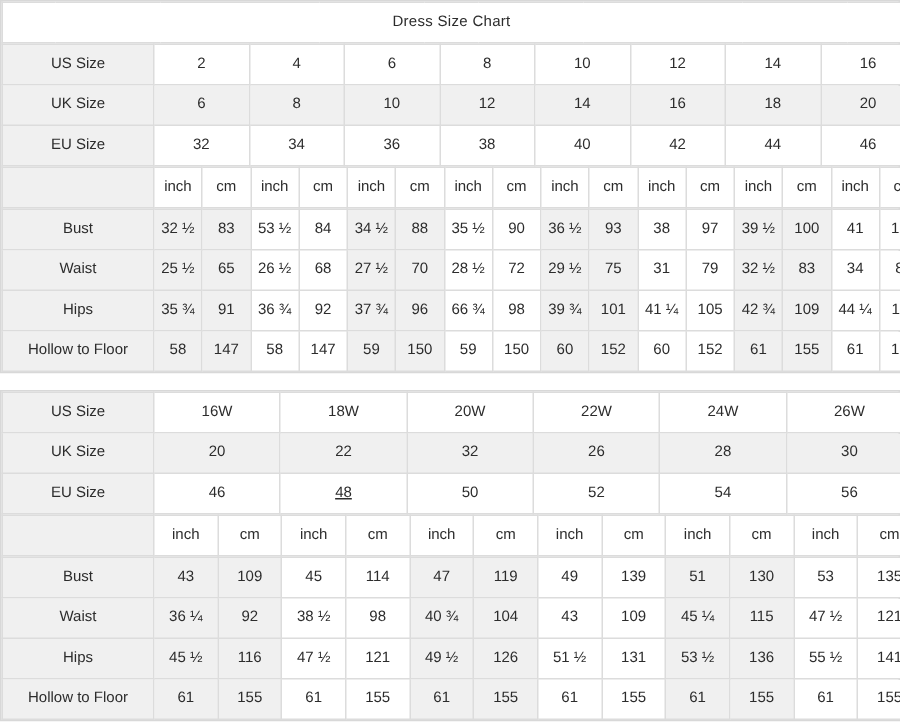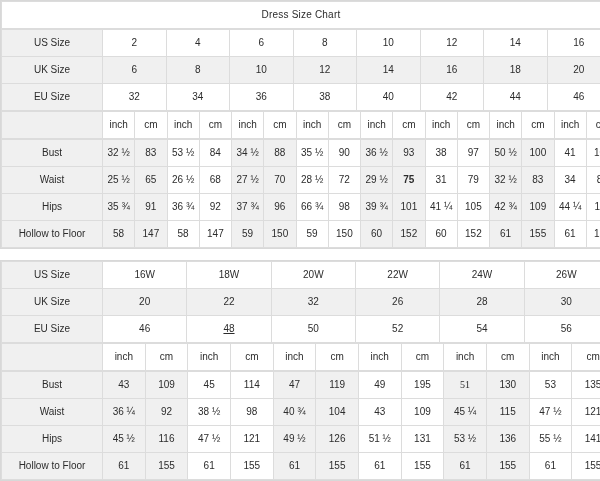--- a/index.html
+++ b/index.html
@@ -163,37 +163,37 @@
             <td class="plain" style="width: 31.25px;">53 ½</td>
             <td class="plain" style="width: 31.25px;">84</td>
             <td class="shaded" style="width: 31.25px;">34 ½</td>
             <td class="shaded" style="width: 31.25px;">88</td>
             <td class="plain" style="width: 31.25px;">35 ½</td>
             <td class="plain" style="width: 31.25px;">90</td>
             <td class="shaded" style="width: 31.25px;">36 ½</td>
             <td class="shaded" style="width: 31.25px;">93</td>
             <td class="plain" style="width: 31.25px;">38</td>
             <td class="plain" style="width: 31.25px;">97</td>
-            <td class="shaded" style="width: 31.25px;">50 ½</td>
+            <td class="shaded" style="width: 31.25px;">39 ½</td>
             <td class="shaded" style="width: 31.25px;">100</td>
             <td class="plain" style="width: 31.25px;">41</td>
             <td class="plain" style="width: 31.25px;">104</td>
           </tr>
           <tr>
             <td class="rowhead" style="width: 100px;">Waist</td>
             <td class="shaded" style="width: 31.25px;">25 ½</td>
             <td class="shaded" style="width: 31.25px;">65</td>
             <td class="plain" style="width: 31.25px;">26 ½</td>
             <td class="plain" style="width: 31.25px;">68</td>
             <td class="shaded" style="width: 31.25px;">27 ½</td>
             <td class="shaded" style="width: 31.25px;">70</td>
             <td class="plain" style="width: 31.25px;">28 ½</td>
             <td class="plain" style="width: 31.25px;">72</td>
             <td class="shaded" style="width: 31.25px;">29 ½</td>
-            <td class="shaded" style="width: 31.25px; font-weight: bold;">75</td>
+            <td class="shaded" style="width: 31.25px;">75</td>
             <td class="plain" style="width: 31.25px;">31</td>
             <td class="plain" style="width: 31.25px;">79</td>
             <td class="shaded" style="width: 31.25px;">32 ½</td>
             <td class="shaded" style="width: 31.25px;">83</td>
             <td class="plain" style="width: 31.25px;">34</td>
             <td class="plain" style="width: 31.25px;">86</td>
           </tr>
           <tr>
             <td class="rowhead" style="width: 100px;">Hips</td>
             <td class="shaded" style="width: 31.25px;">35 ¾</td>
@@ -293,22 +293,22 @@
       <tbody>
           <tr>
             <td class="rowhead" style="width: 100px;">Bust</td>
             <td class="shaded" style="width: 41.6667px;">43</td>
             <td class="shaded" style="width: 41.6667px;">109</td>
             <td class="plain" style="width: 41.6667px;">45</td>
             <td class="plain" style="width: 41.6667px;">114</td>
             <td class="shaded" style="width: 41.6667px;">47</td>
             <td class="shaded" style="width: 41.6667px;">119</td>
             <td class="plain" style="width: 41.6667px;">49</td>
-            <td class="plain" style="width: 41.6667px;">195</td>
-            <td class="shaded" style="width: 41.6667px; font-family: Liberation Serif, serif;">51</td>
+            <td class="plain" style="width: 41.6667px;">139</td>
+            <td class="shaded" style="width: 41.6667px;">51</td>
             <td class="shaded" style="width: 41.6667px; margin-left: 48px;">130</td>
             <td class="plain" style="width: 41.6667px;">53</td>
             <td class="plain" style="width: 41.6667px;">135</td>
           </tr>
           <tr>
             <td class="rowhead" style="width: 100px;">Waist</td>
             <td class="shaded" style="width: 41.6667px;">36 ¼</td>
             <td class="shaded" style="width: 41.6667px;">92</td>
             <td class="plain" style="width: 41.6667px;">38 ½</td>
             <td class="plain" style="width: 41.6667px;">98</td>

